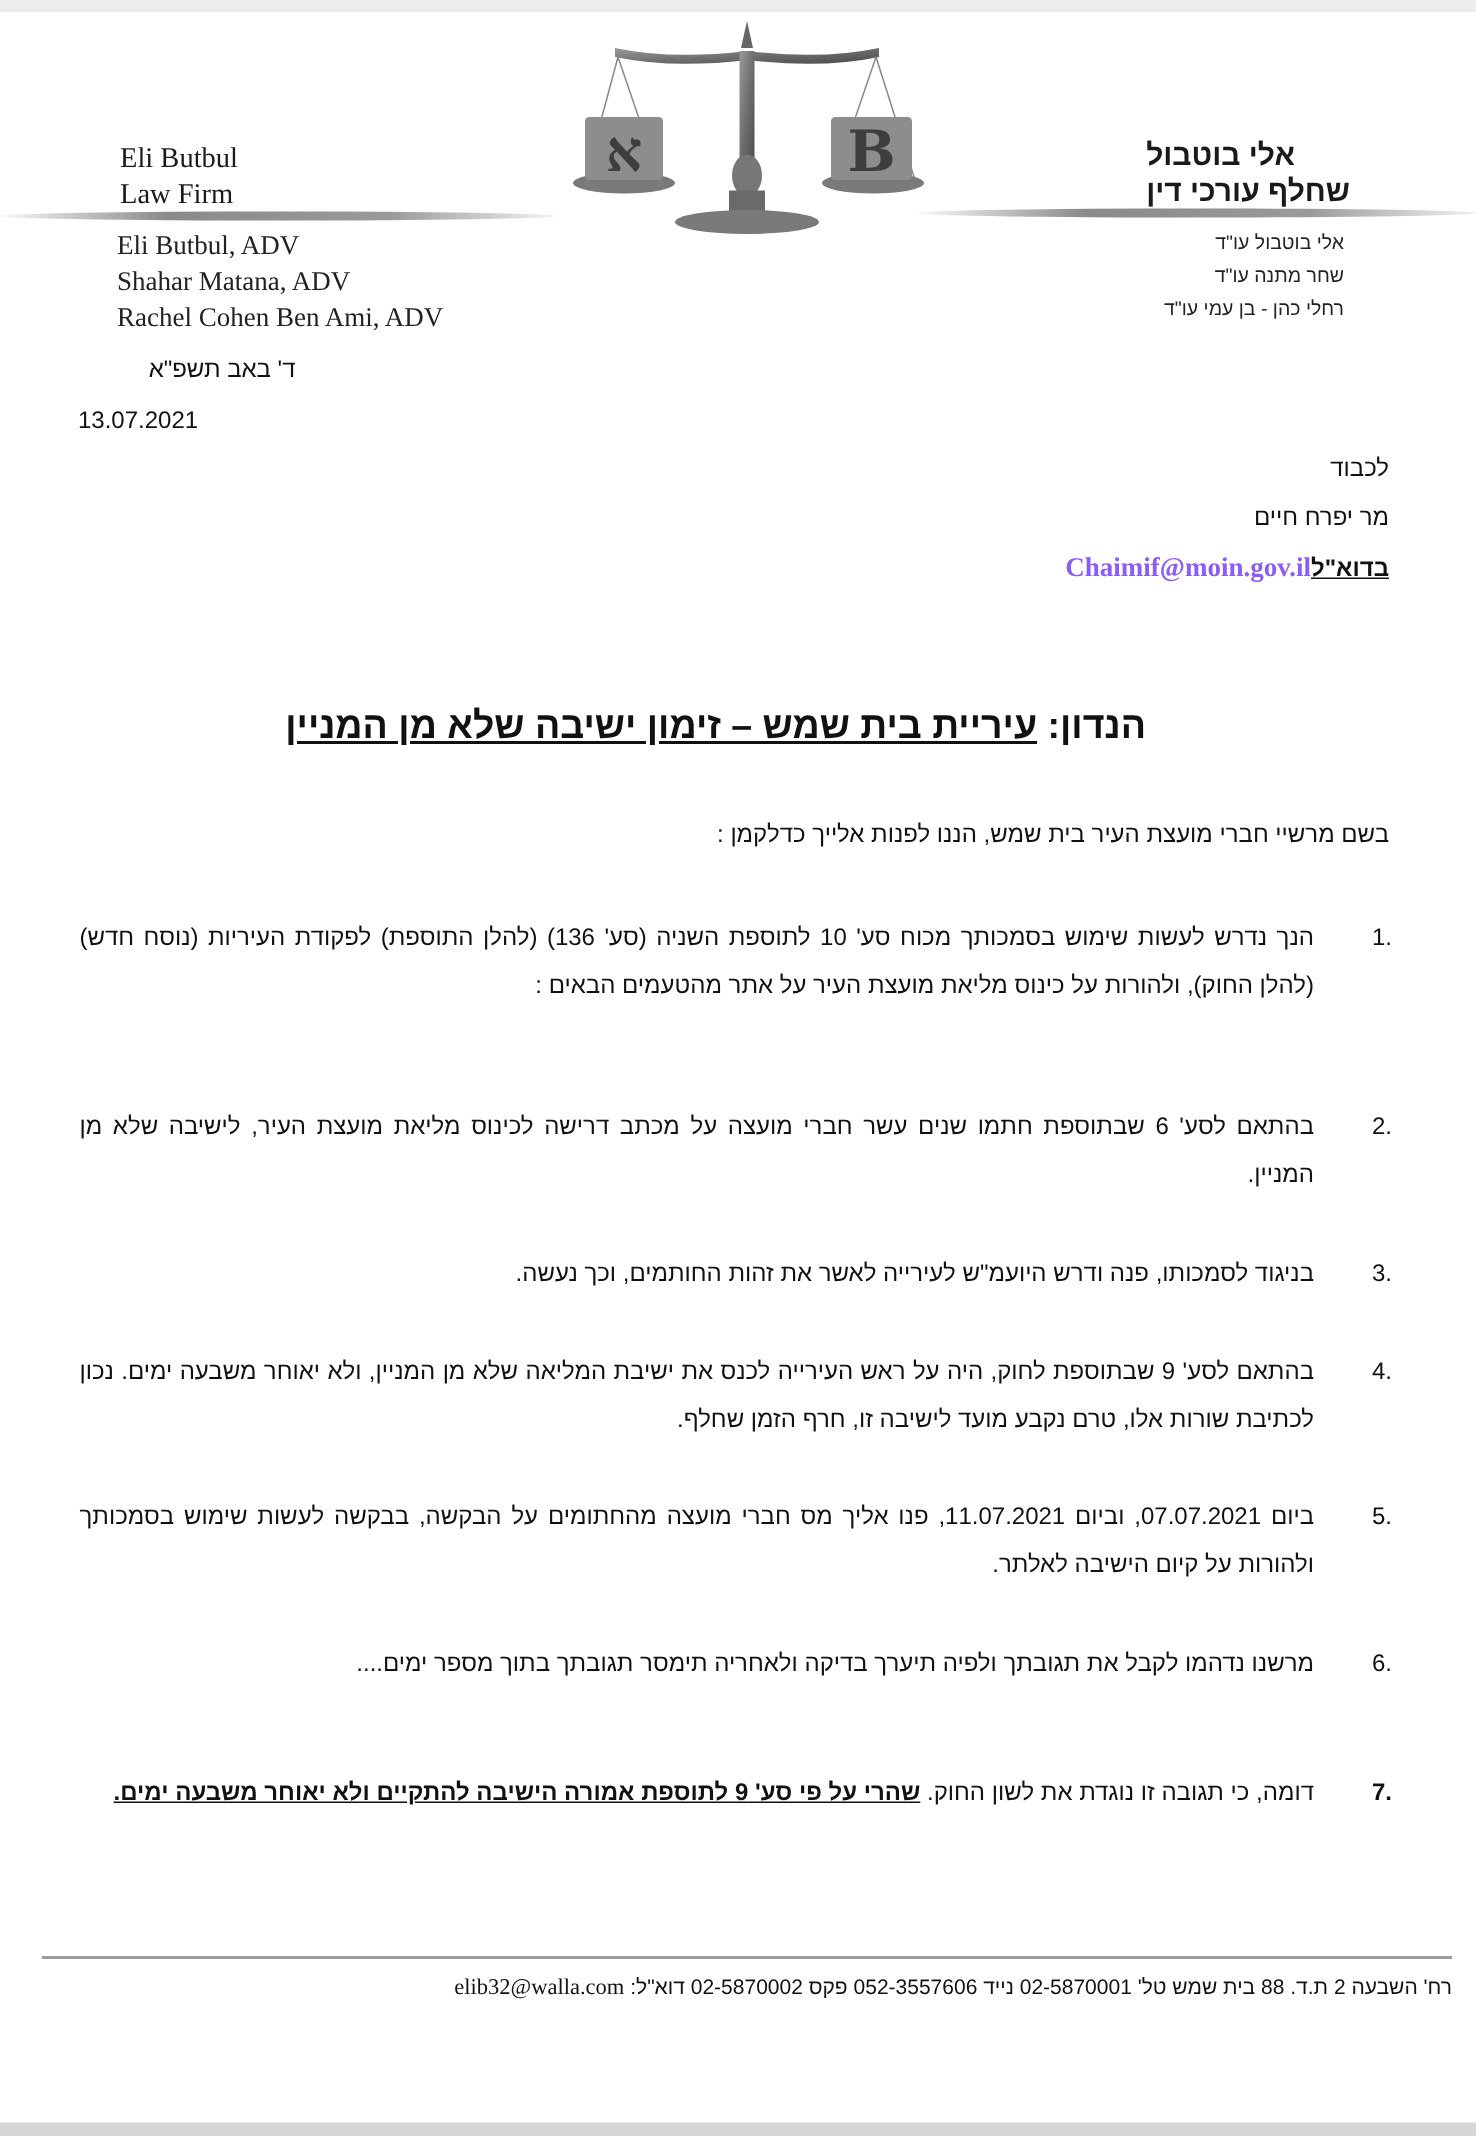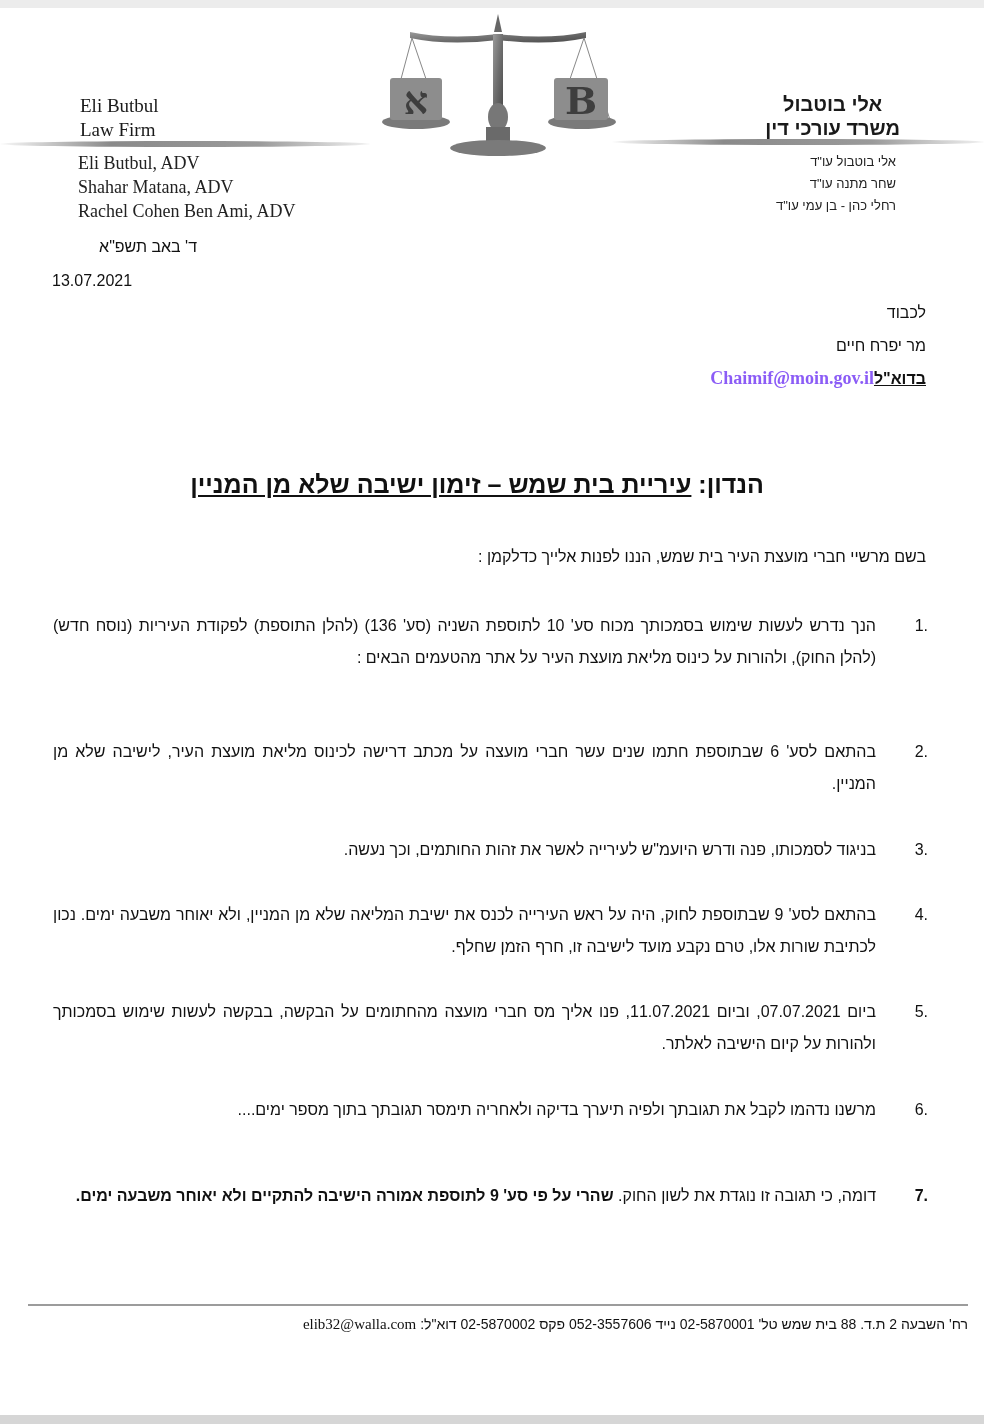--- a/index.html
+++ b/index.html
@@ -5,21 +5,21 @@
   * { box-sizing: border-box; margin: 0; padding: 0; }
   html, body { width: 984px; height: 1424px; background: #ffffff; overflow: hidden; }
   body { position: relative; font-family: "Liberation Sans", "DejaVu Sans", sans-serif; color: #111; }
   .topband { position: absolute; left: 0; top: 0; width: 984px; height: 8px; background: #ececec; }
   .bottomband { position: absolute; left: 0; top: 1415px; width: 984px; height: 9px; background: #d6d6d6; }
 
   
   .lh-en-title { position: absolute; left: 80px; top: 94px; font-family: "Liberation Serif", "DejaVu Serif", serif; font-size: 19px; line-height: 24px; color: #1a1a1a; }
   .lh-en-list { position: absolute; left: 78px; top: 152px; font-family: "Liberation Serif", "DejaVu Serif", serif; font-size: 18px; color: #222; }
   .lh-en-list div { height: 24px; line-height: 22px; }
-  .lh-he-title { position: absolute; right: 84px; top: 92px; direction: rtl; text-align: center; font-size: 20px; line-height: 24px; font-weight: bold; color: #1a1a1a; }
+  .lh-he-title { position: absolute; right: 84px; top: 92px; direction: rtl; text-align: left; font-size: 20px; line-height: 24px; font-weight: bold; color: #1a1a1a; }
   .lh-he-list { position: absolute; right: 88px; top: 152px; direction: rtl; text-align: right; font-size: 13px; color: #222; }
   .lh-he-list div { height: 22px; line-height: 20px; }
   .swoosh { position: absolute; height: 6px; border-radius: 50%; background: linear-gradient(90deg, rgba(120,120,120,0.05), #8a8a8a 30%, #9a9a9a 70%, rgba(120,120,120,0.1)); }
   .swoosh-left { left: 0; top: 141px; width: 370px; }
   .swoosh-right { left: 612px; top: 139px; width: 372px; }
   .logo { position: absolute; left: 378px; top: 12px; width: 240px; height: 145px; }
 
   
   .date-he { position: absolute; left: 52px; top: 238px; direction: rtl; font-size: 16px; color: #111; width: 145px; text-align: right; }
   .date-greg { position: absolute; left: 52px; top: 272px; font-family: "Liberation Sans Narrow", "Liberation Sans", sans-serif; font-size: 16px; color: #111; }
@@ -34,21 +34,21 @@
   .subject { position: absolute; right: 220px; top: 470px; direction: rtl; font-size: 25px; font-weight: bold; color: #111; white-space: nowrap; }
   .subject .subj-text { text-decoration: underline; }
 
   .intro { position: absolute; right: 58px; top: 548px; direction: rtl; font-size: 16px; color: #111; white-space: nowrap; }
 
   
   .item { position: absolute; right: 56px; direction: rtl; font-size: 16px; color: #111; text-align: justify; }
   .item .num { position: absolute; right: 0; top: 0; width: 30px; text-align: right; direction: ltr; }
   .item .body { margin-right: 52px; line-height: 32px; }
   .item .num { line-height: 32px; }
-  .bold-u { font-weight: bold; }
+  .bold-u { font-weight: bold; text-decoration: underline; }
   .num-bold { font-weight: bold; }
 
   
   .footer-rule { position: absolute; left: 28px; top: 1304px; width: 940px; height: 2px; background: #9c9c9c; }
   .footer { position: absolute; left: 28px; top: 1316px; width: 940px; direction: rtl; font-size: 14px; color: #111; white-space: nowrap; }
   .footer .mail { font-family: "Liberation Serif", "DejaVu Serif", serif; font-size: 15px; }
 </style>
 </head>
 <body>
 
@@ -94,21 +94,21 @@
 
     <rect x="12" y="66" width="52" height="42" rx="3" fill="#8d8d8d"></rect>
     <text x="38" y="102" text-anchor="middle" font-family="DejaVu Serif, serif" font-size="38" font-weight="bold" fill="#3e3e3e">א</text>
     <rect x="176" y="66" width="54" height="42" rx="3" fill="#8d8d8d"></rect>
     <text x="203" y="102" text-anchor="middle" font-family="DejaVu Serif, serif" font-size="38" font-weight="bold" fill="#3e3e3e">B</text>
   </svg>
 </div>
 
 <div class="lh-he-title">
   <div>אלי בוטבול</div>
-  <div>משרד עורכי דין</div>
+  <div>שחלף עורכי דין</div>
 </div>
 <div class="swoosh swoosh-right"></div>
 <div class="lh-he-list">
   <div>אלי בוטבול  עו"ד</div>
   <div>שחר מתנה  עו"ד</div>
   <div>רחלי כהן - בן עמי עו"ד</div>
 </div>
 
 <div class="date-he">ד' באב  תשפ"א</div>
 <div class="date-greg">13.07.2021</div>

